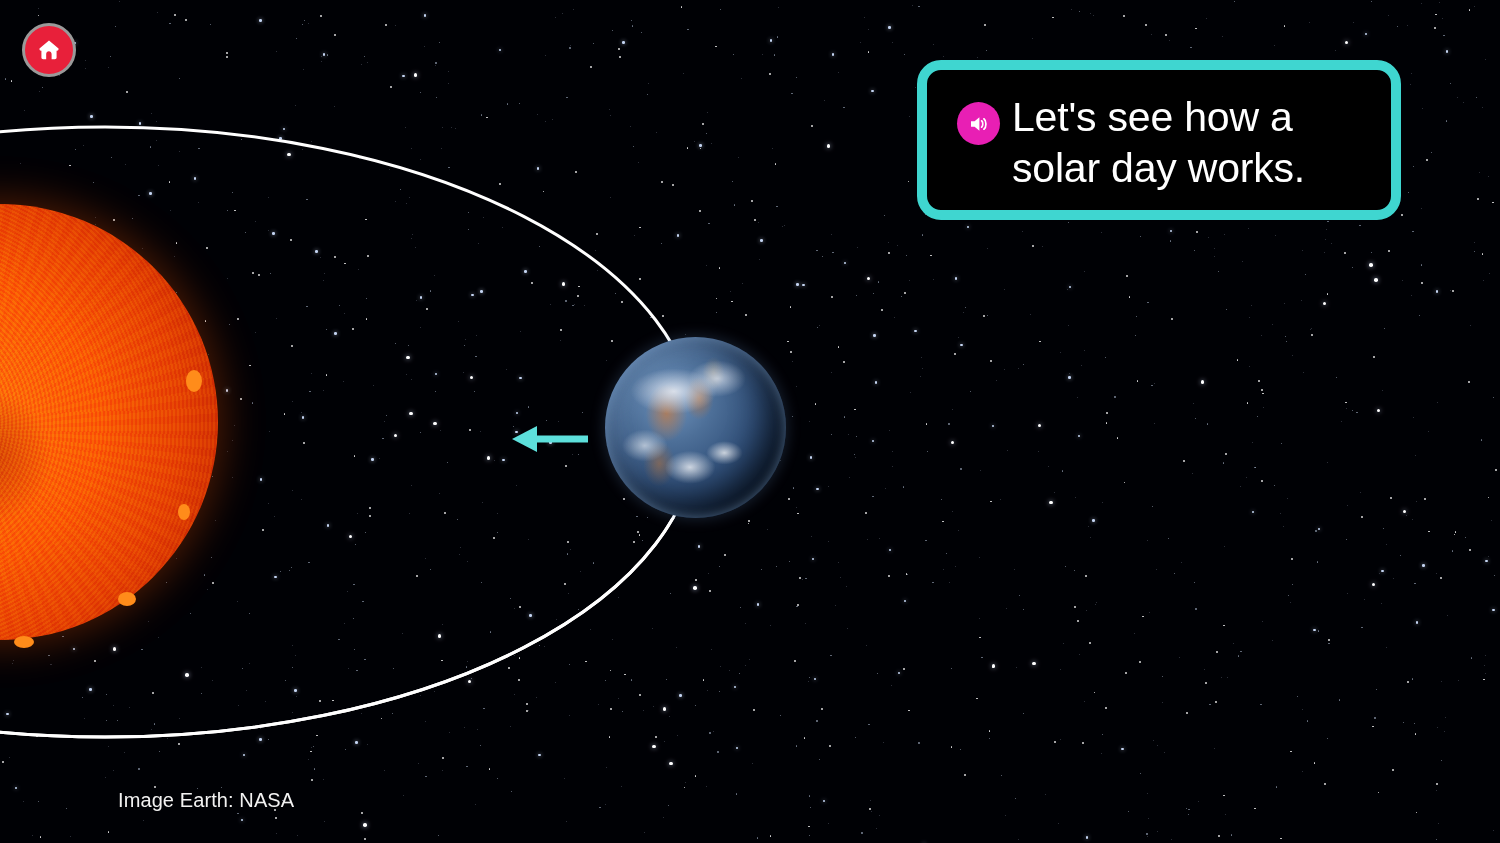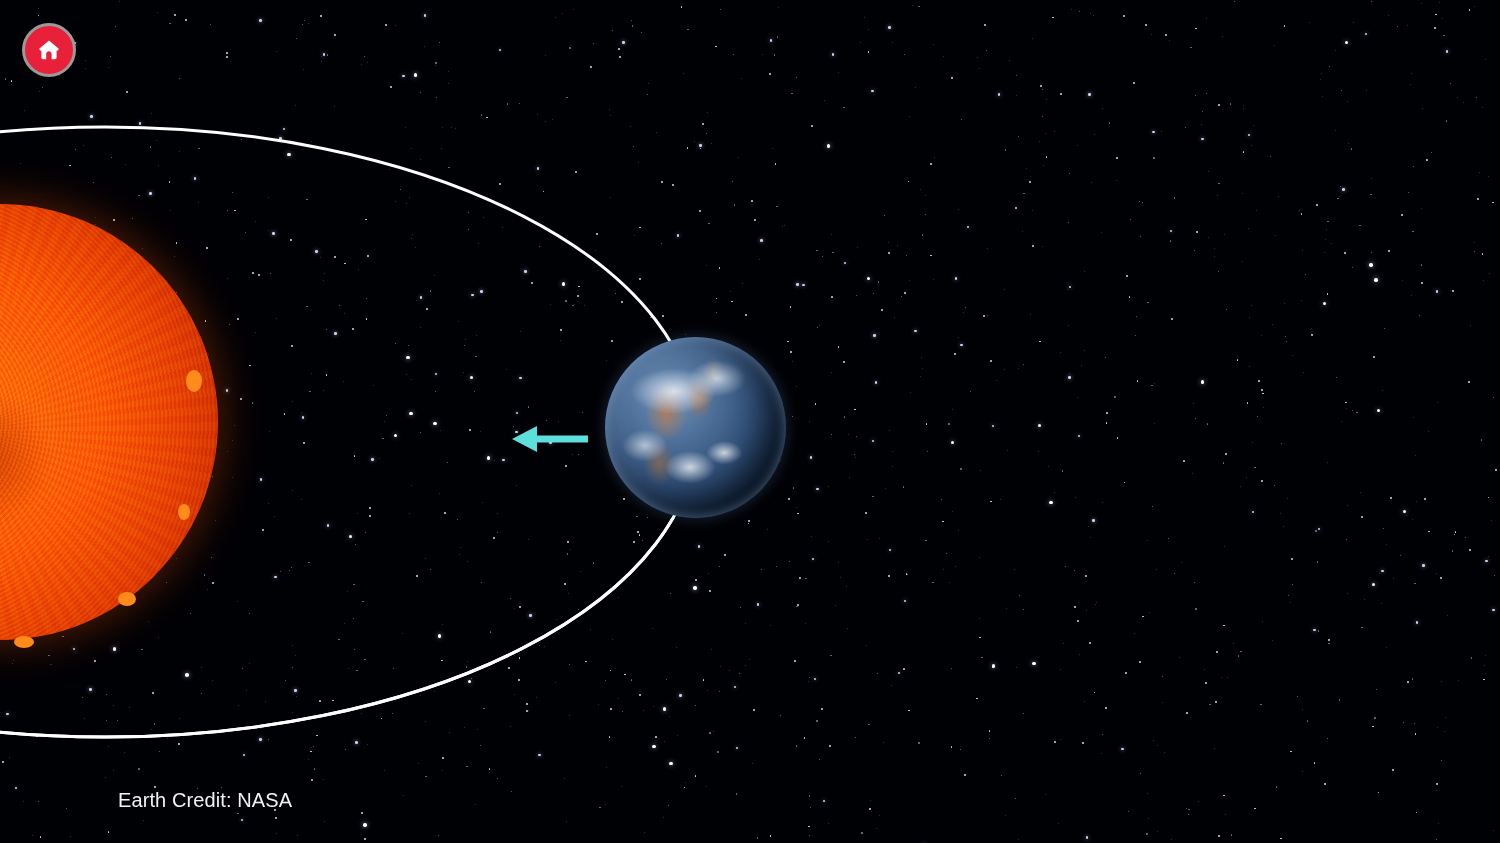--- a/index.html
+++ b/index.html
@@ -1698,17 +1698,30 @@
 
   <div class="home-btn">
     <svg width="26" height="26" viewBox="0 0 24 24">
       <path d="M12 3.2 L3.2 10.6 L3.2 11.4 C3.2 12.1 3.8 12.6 4.5 12.6 L5.0 12.6 L5.0 19.0
                C5.0 19.9 5.7 20.6 6.6 20.6 L9.4 20.6 L9.4 15.6 C9.4 14.2 10.5 13.1 11.9 13.1
                C13.3 13.1 14.4 14.2 14.4 15.6 L14.4 20.6 L17.4 20.6 C18.3 20.6 19.0 19.9 19.0 19.0
                L19.0 12.6 L19.5 12.6 C20.2 12.6 20.8 12.1 20.8 11.4 L20.8 10.6 Z" fill="#ffffff"></path>
     </svg>
   </div>
 
-
-
-  <div class="credit">Earth Credit: NASA</div>
+  <div class="speech-bubble">
+    <div class="speaker-icon">
+      <svg width="24" height="24" viewBox="0 0 24 24">
+        <path d="M4 9.2 L4 14.8 L7.6 14.8 L12.4 18.8 L12.4 5.2 L7.6 9.2 Z" fill="#ffffff"></path>
+        <path d="M14.6 8.8 C16.2 10.0 16.2 14.0 14.6 15.2" stroke="#ffffff" stroke-width="1.7" fill="none" stroke-linecap="round"></path>
+        <path d="M16.9 6.8 C19.6 8.8 19.6 15.2 16.9 17.2" stroke="#ffffff" stroke-width="1.7" fill="none" stroke-linecap="round"></path>
+      </svg>
+    </div>
+    <div class="speech-text">
+      <div>Let's see how a</div>
+      <div>solar day works.</div>
+    </div>
+  </div>
+
+
+  <div class="credit">Image Earth: NASA</div>
 
 </div>
 
 </body></html>

